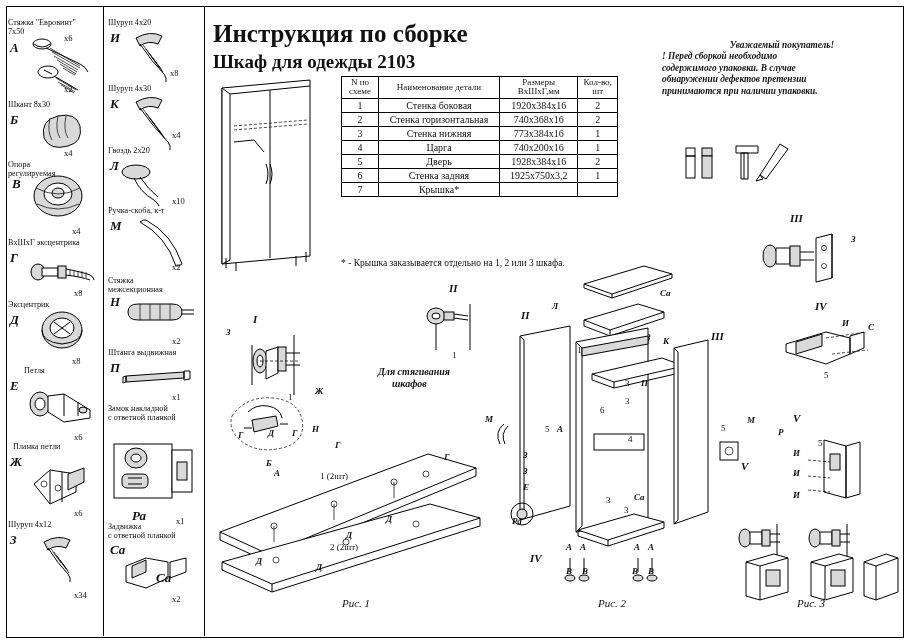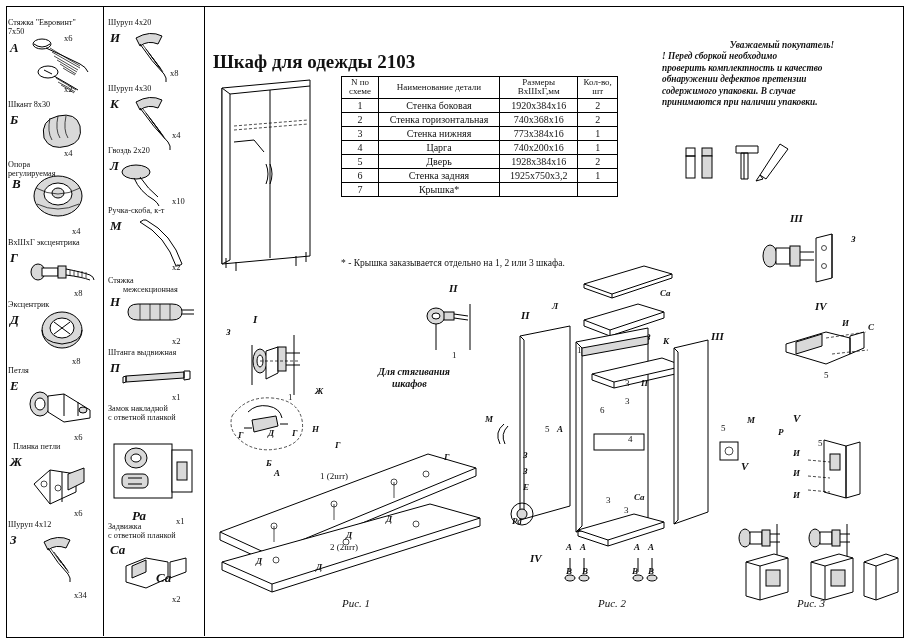--- a/index.html
+++ b/index.html
@@ -32,28 +32,28 @@
   .dash{fill:none;stroke:#000;stroke-width:.7;stroke-dasharray:3 2;}
 </style>
 </head>
 <body>
 
 <div id="sheet">
   <div class="frame"></div>
   <div class="vdiv abs" style="left:103px;"></div>
   <div class="vdiv abs" style="left:204px;"></div>
 
+  <div class="abs t-main" style="left:213px;top:20px;">Инструкция по сборке</div>
   <div class="abs t-sub" style="left:213px;top:51px;">Шкаф для одежды 2103</div>
 
   <div class="abs note" style="left:662px;top:40px;width:240px;">
     <div style="text-align:center">Уважаемый покупатель!</div>
     <div>! Перед сборкой необходимо</div>
-    <div>проверить комплектность и качество</div>
+    <div>содержимого упаковки. В случае</div>
     <div>обнаружении дефектов претензии</div>
-    <div>содержимого упаковки. В случае</div>
     <div>принимаются при наличии упаковки.</div>
   </div>
 
   <svg class="abs" style="left:680px;top:140px;" width="140" height="48">
     <rect class="st" x="6" y="8" width="9" height="8"></rect>
       <rect class="st" x="6" y="16" width="9" height="22"></rect>
     <rect class="fillg" x="22" y="8" width="10" height="8"></rect>
       <rect class="fillg" x="22" y="16" width="10" height="22"></rect>
     <path class="st" d="M56 6 h22 v7 h-22z"></path>
       <path class="st" d="M64 13 v26"></path>
@@ -194,21 +194,21 @@
   <div class="abs pname" style="left:8px;top:300px;">Эксцентрик</div>
   <div class="abs pltr" style="left:10px;top:312px;">Д</div>
   <svg class="abs" style="left:32px;top:306px;" width="62" height="54">
     <ellipse class="fillg" cx="30" cy="24" rx="20" ry="18"></ellipse>
     <ellipse class="fillw" cx="30" cy="22" rx="12" ry="10"></ellipse>
     <path class="st" d="M22 16 l16 12 M38 16 l-16 12"></path>
     <path class="st" d="M10 24 q0 12 20 14 q20 -2 20 -14"></path>
   </svg>
   <div class="abs qty" style="left:72px;top:356px;">х8</div>
 
-  <div class="abs pname" style="left:8px;top:366px;">Петля</div>
+  <div class="abs pname" style="left:24px;top:366px;">Петля</div>
   <div class="abs pltr" style="left:10px;top:378px;">Е</div>
   <svg class="abs" style="left:26px;top:382px;" width="74" height="54">
     <ellipse class="fillg" cx="14" cy="22" rx="10" ry="12"></ellipse>
     <ellipse class="fillw" cx="14" cy="22" rx="5" ry="6"></ellipse>
     <path class="fillw" d="M22 14 l16 -2 l26 16 l0 8 l-26 4 l-16 -10z"></path>
     <path class="st" d="M38 12 l0 22 M52 20 l0 14"></path>
     <ellipse class="fillg" cx="57" cy="28" rx="4" ry="3"></ellipse>
   </svg>
   <div class="abs qty" style="left:74px;top:432px;">х6</div>
 
@@ -263,21 +263,21 @@
   <div class="abs pltr" style="left:110px;top:218px;">М</div>
   <svg class="abs" style="left:126px;top:212px;" width="74" height="60">
     <path class="st" d="M14 10 q26 14 36 44"></path>
     <path class="st" d="M20 8 q26 14 36 44"></path>
     <path class="st" d="M14 10 q4 -3 6 -2"></path>
     <path class="st" d="M50 54 q4 0 6 -2"></path>
   </svg>
   <div class="abs qty" style="left:172px;top:262px;">х2</div>
 
   <div class="abs pname" style="left:108px;top:276px;">Стяжка</div>
-  <div class="abs pname" style="left:108px;top:285px;margin-left:15px;">межсекционная</div>
+  <div class="abs pname" style="left:108px;top:285px;">межсекционная</div>
   <div class="abs pltr" style="left:110px;top:294px;">Н</div>
   <svg class="abs" style="left:122px;top:296px;" width="80" height="40">
     <path class="fillg" d="M6 16 q0 -8 10 -8 l34 0 q10 0 10 8 q0 8 -10 8 l-34 0 q-10 0 -10 -8z"></path>
     <path class="stt" d="M18 8 l0 16 M28 8 l0 16 M38 8 l0 16 M48 8 l0 16"></path>
     <path class="st" d="M60 14 l12 0 M60 18 l12 0"></path>
   </svg>
   <div class="abs qty" style="left:172px;top:336px;">х2</div>
 
   <div class="abs pname" style="left:108px;top:348px;">Штанга выдвижная</div>
   <div class="abs pltr" style="left:110px;top:360px;">П</div>

